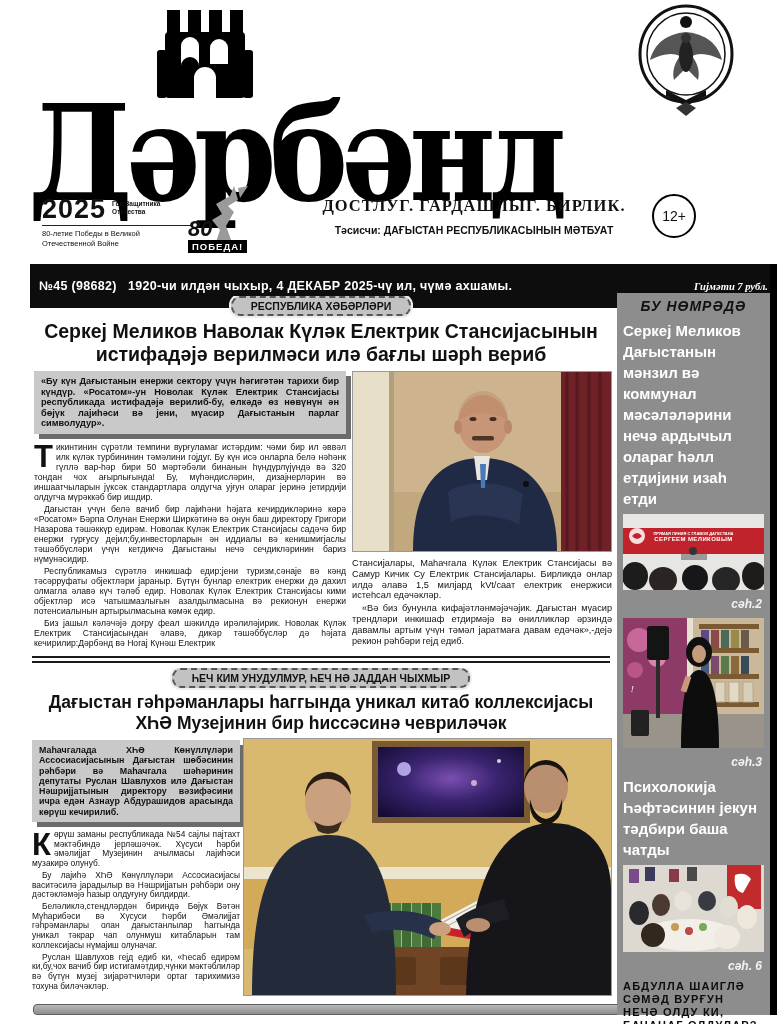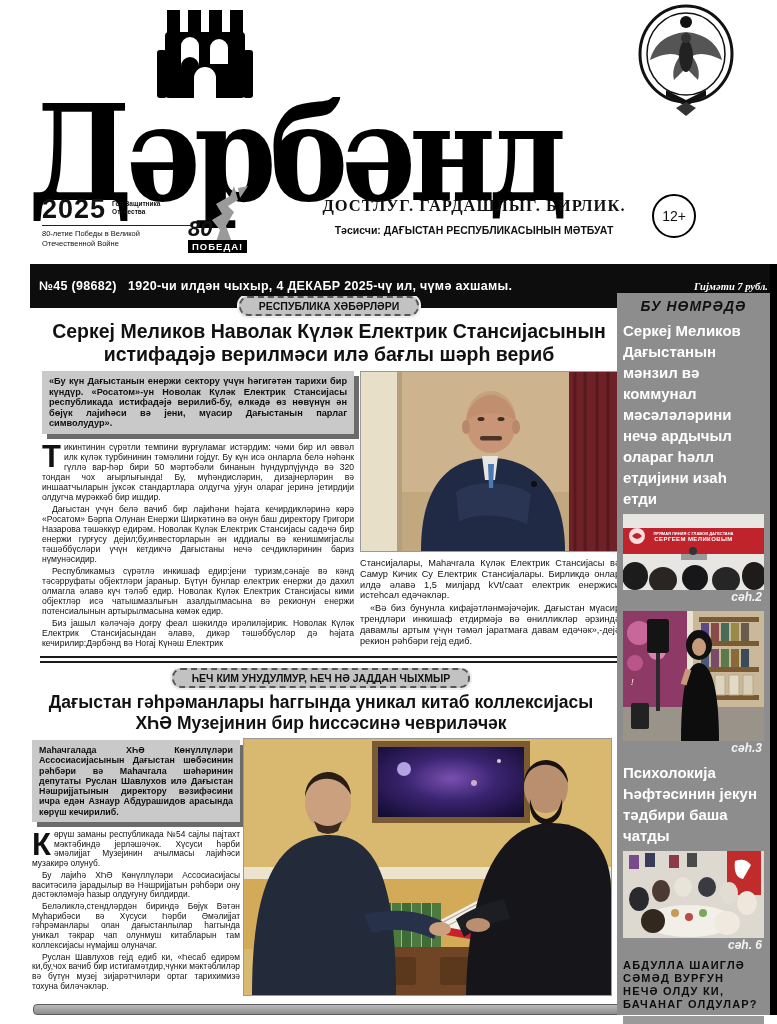--- a/index.html
+++ b/index.html
@@ -35,21 +35,21 @@
   .dl-left{font-size:12.5px;font-weight:bold;letter-spacing:.3px;}
   .dl-right{font-size:10.5px;font-weight:bold;font-style:italic;font-family:"Liberation Serif",serif;}
   
   .main{position:absolute;left:30px;top:296px;width:582px;height:719px;}
   .kicker{margin:0 auto 4px auto;width:max-content;max-width:460px;background:#c2c2c2;color:#111;
        border:2px dashed #555;border-radius:9px;padding:2px 18px;font-size:10.5px;font-weight:bold;
        text-align:center;box-shadow:0 0 0 2px #eee;}
   .headline{text-align:center;font-weight:bold;}
   .h1a{font-size:19.5px;line-height:23px;}
   .h2a{font-size:17.5px;line-height:21px;}
-  .article1{position:absolute;left:8px;top:0;width:582px;height:368px;overflow:hidden;}
+  .article1{position:absolute;left:0;top:0;width:582px;height:368px;overflow:hidden;}
   .cols1{position:relative;margin-top:5px;height:300px;}
   .col-left1{position:absolute;left:4px;top:0;width:312px;}
   .leadbox{background:#c9c9c9;padding:5px 7px;font-weight:bold;font-size:9.2px;line-height:10.6px;
        text-align:justify;box-shadow:5px 5px 0 rgba(70,70,70,.8);margin-bottom:8px;}
   .body{font-size:8.6px;line-height:10px;text-align:justify;margin:0 0 2px 0;}
   .body.indent{text-indent:10px;}
   .dropcap{float:left;font-size:31px;line-height:27px;font-weight:bold;padding:1px 3px 0 0;}
   .photo-frame{border:1px solid #999;box-sizing:border-box;}
   .photo-melikov{position:absolute;left:322px;top:0;width:260px;height:181px;}
   .caption1{position:absolute;left:322px;top:187px;width:260px;}
@@ -65,21 +65,21 @@
   .bottombar{position:absolute;left:3px;top:708px;width:592px;height:9px;border:1px solid #5d5d5d;
        border-radius:4px;background:linear-gradient(#b9b9b9,#8d8d8d);}
   
   .sidebar{position:absolute;left:617px;top:293px;width:153px;height:722px;background:#8d8d8d;
        padding:3px 6px;box-sizing:border-box;}
   .sb-black-strip{position:absolute;left:770px;top:264px;width:7px;height:751px;background:#000;}
   .sb-header{font-size:14px;font-weight:bold;font-style:italic;color:#111;text-align:center;
        letter-spacing:1px;margin:2px 0 6px 0;}
   .teaser{color:#fff;font-weight:bold;font-size:15px;line-height:21px;margin:0 0 5px 0;}
   .teaser.dark{color:#0d0d0d;font-size:11px;letter-spacing:1.2px;line-height:13px;}
-  .pageref{color:#f2f2f2;font-weight:bold;font-style:italic;font-size:12px;text-align:right;margin:0 2px 7px 0;}
+  .pageref{color:#f2f2f2;font-weight:bold;font-style:italic;font-size:12px;text-align:right;margin:7px 2px 7px 0;}
   .sb-photo{width:141px;background:#777;}
   
   .pc-b1{font-size:4px;} .pc-b2{font-size:6px;letter-spacing:.4px;}
 </style>
 </head>
 <body>
 
 <div id="page">
 
   <div class="masthead">

